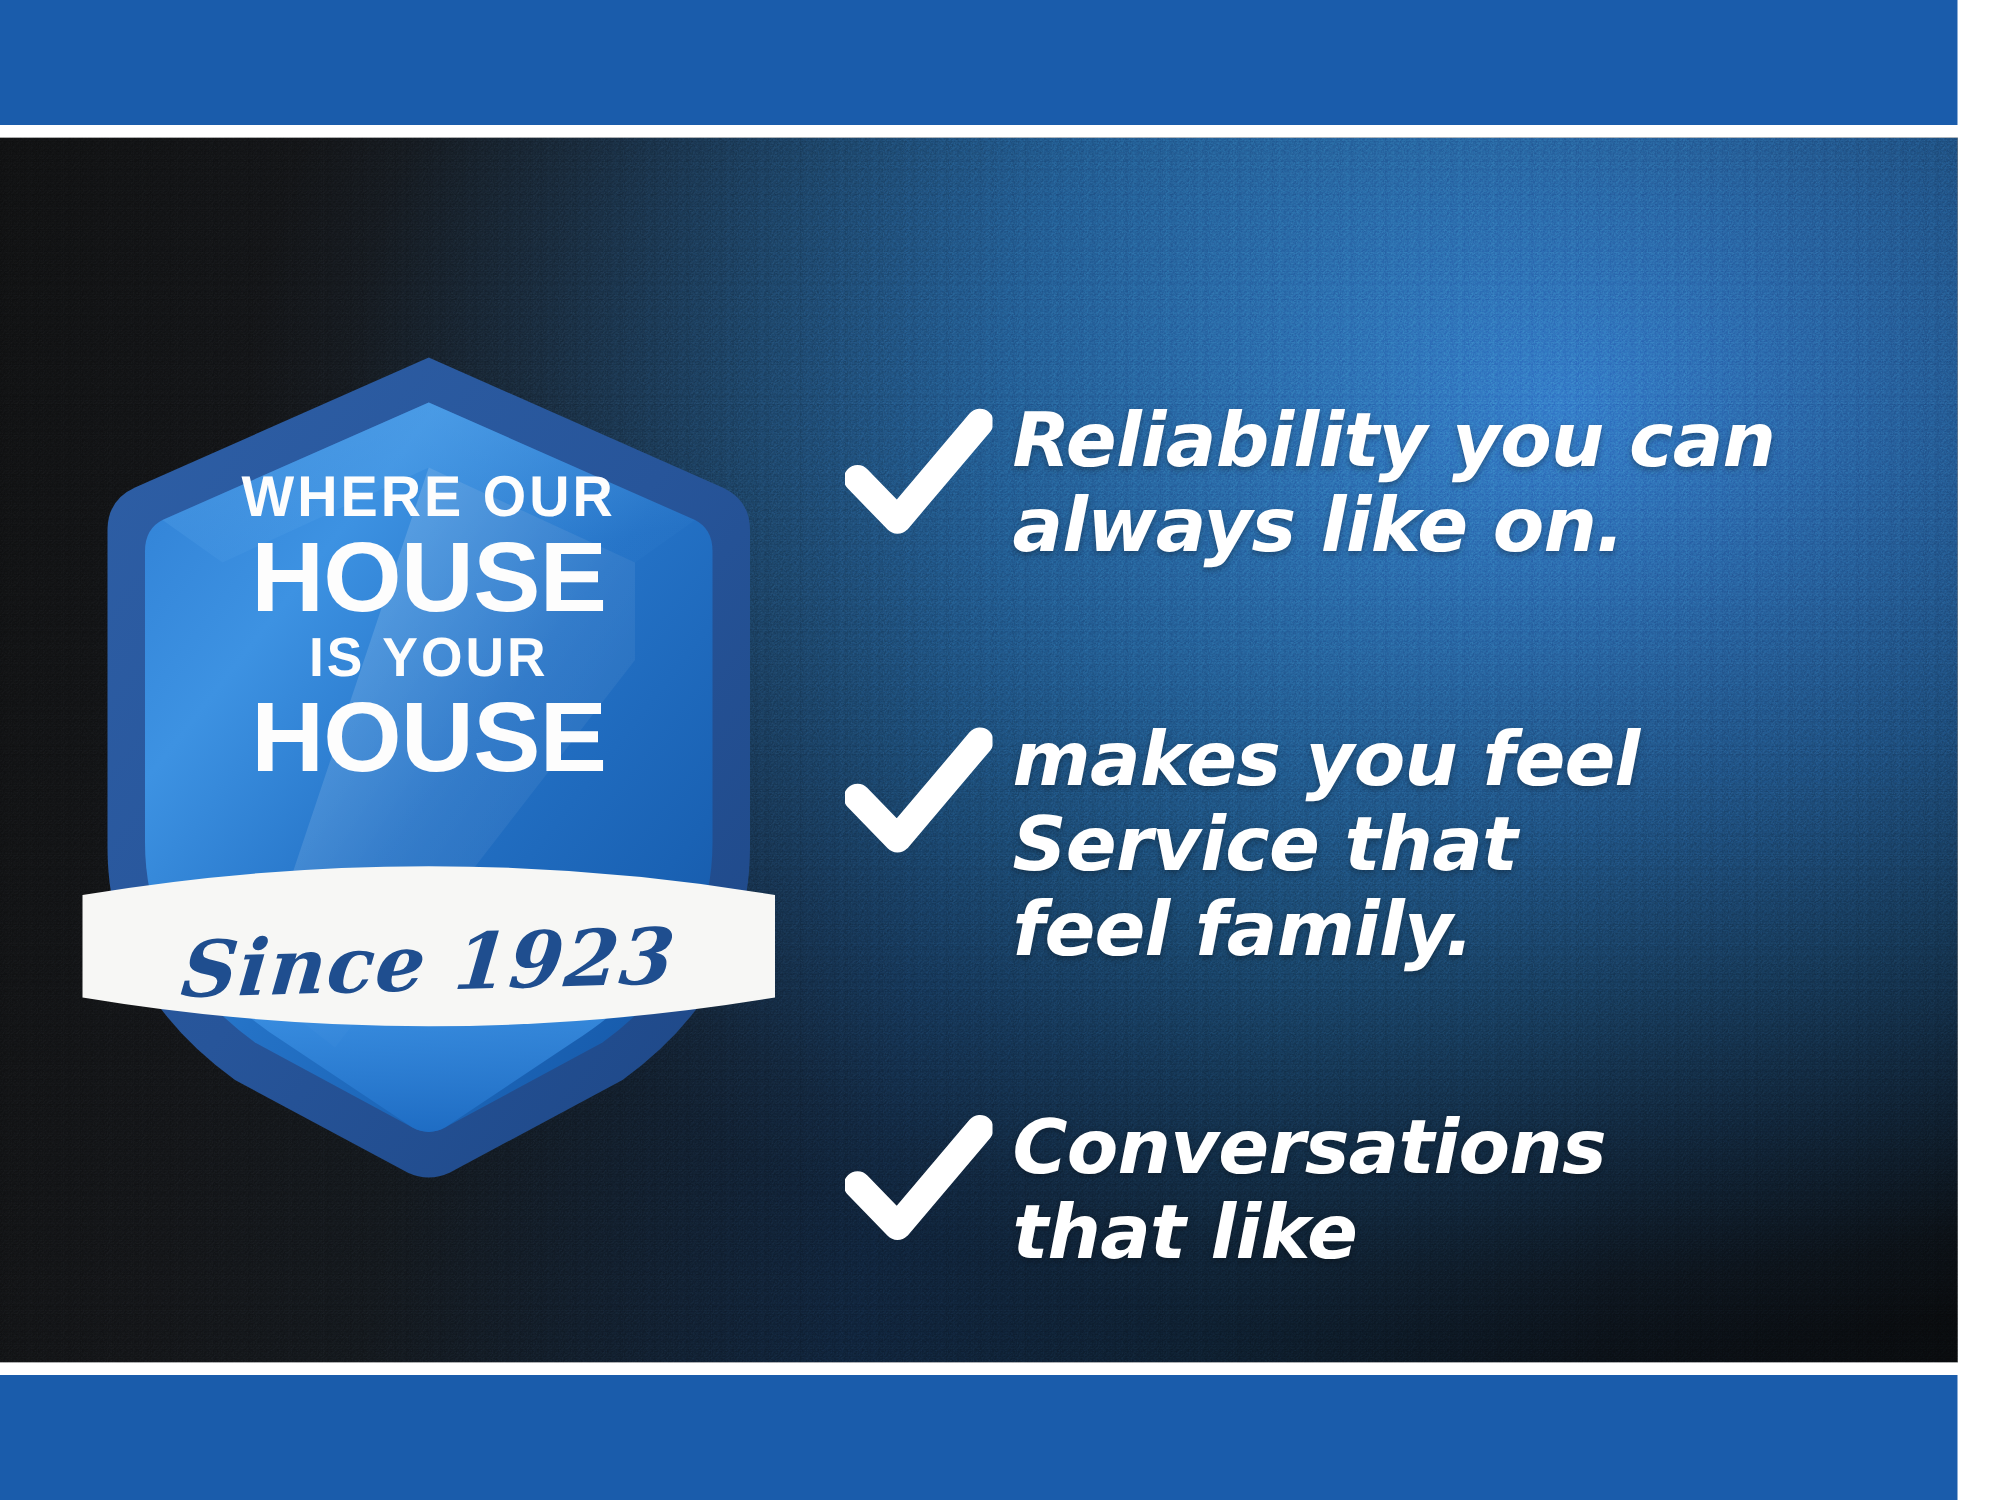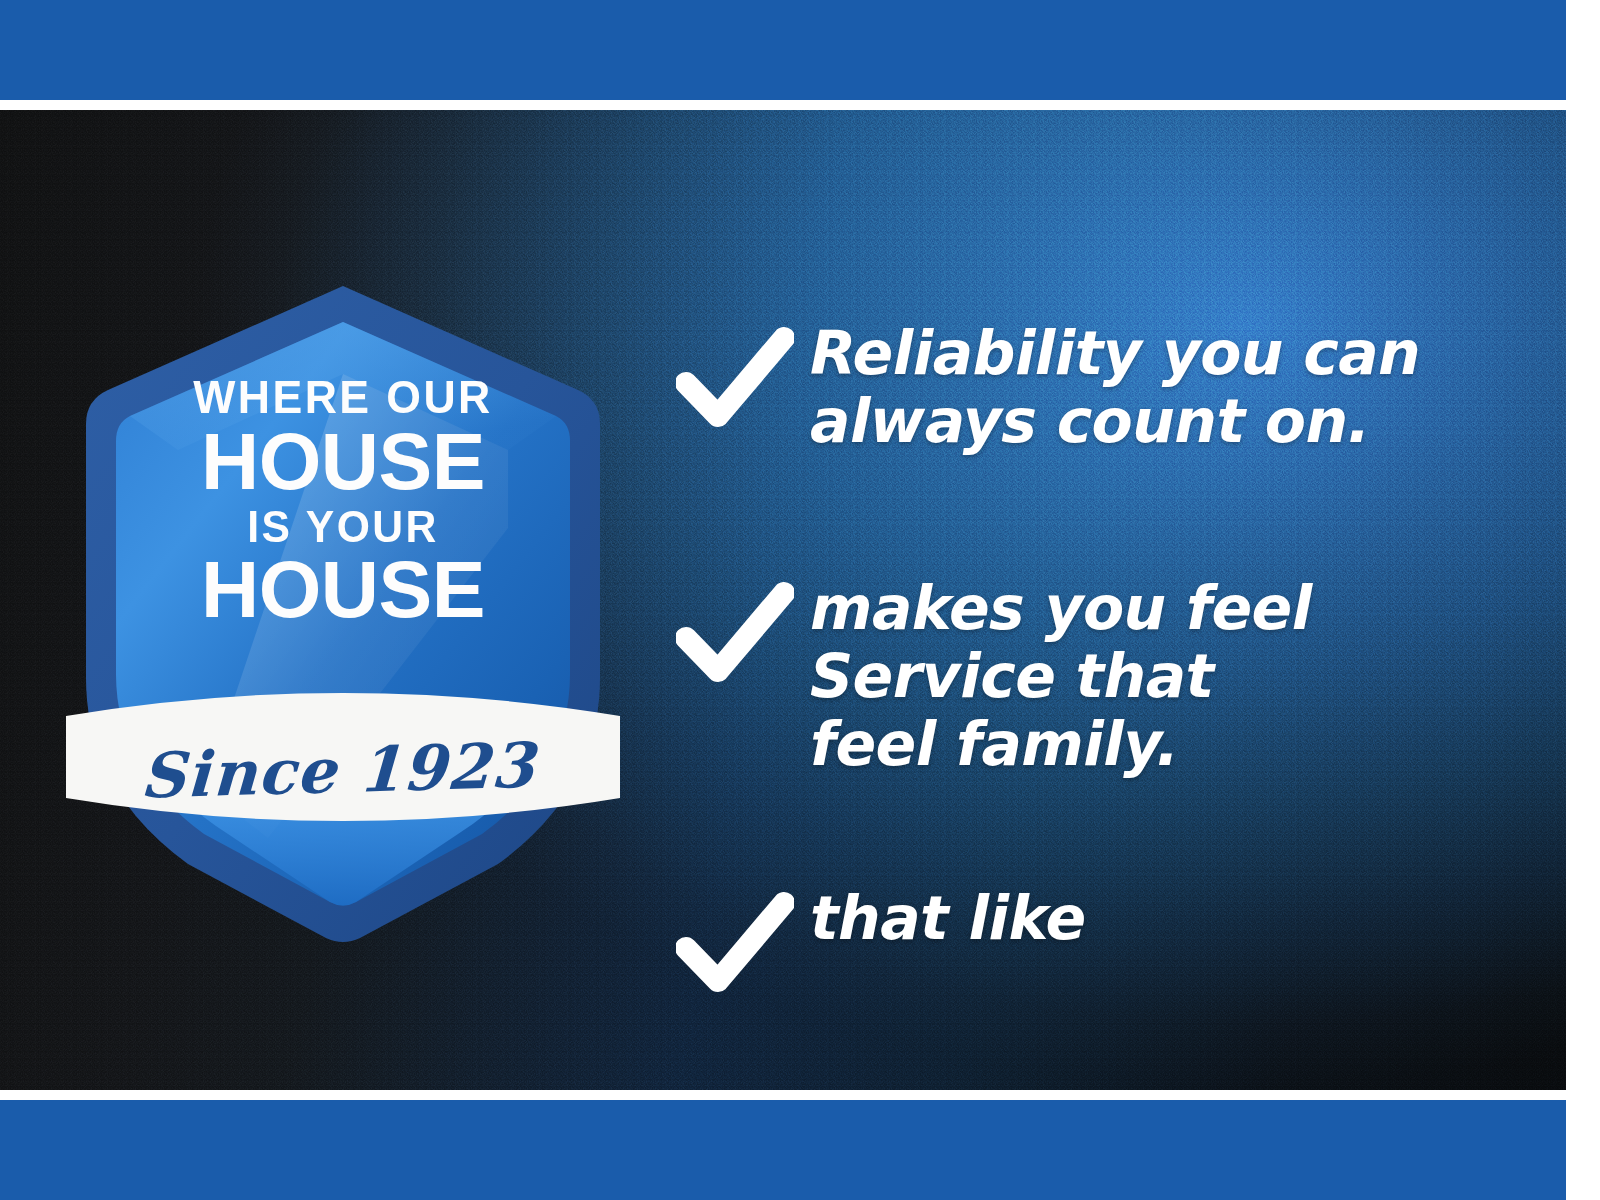--- a/index.html
+++ b/index.html
@@ -322,21 +322,21 @@
     <div id="bullets">
 
       <div class="bullet-row" id="bullet-0">
         <div class="check-cell">
           <svg class="check-icon" width="118" height="108" viewBox="0 0 118 108">
             <path d="M 10 57 L 42 90 L 108 12" fill="none" stroke="#ffffff" stroke-width="22" stroke-linecap="round" stroke-linejoin="round"></path>
           </svg>
         </div>
         <div class="bullet-text">
           <span>Reliability you can</span>
-          <span>always count on.</span>
+          <span>always like on.</span>
         </div>
       </div>
 
       <div class="bullet-row" id="bullet-1">
         <div class="check-cell">
           <svg class="check-icon" width="118" height="108" viewBox="0 0 118 108">
             <path d="M 10 57 L 42 90 L 108 12" fill="none" stroke="#ffffff" stroke-width="22" stroke-linecap="round" stroke-linejoin="round"></path>
           </svg>
         </div>
         <div class="bullet-text">
@@ -346,20 +346,21 @@
         </div>
       </div>
 
       <div class="bullet-row" id="bullet-2">
         <div class="check-cell">
           <svg class="check-icon" width="118" height="108" viewBox="0 0 118 108">
             <path d="M 10 57 L 42 90 L 108 12" fill="none" stroke="#ffffff" stroke-width="22" stroke-linecap="round" stroke-linejoin="round"></path>
           </svg>
         </div>
         <div class="bullet-text">
+          <span>Conversations</span>
           <span>that like</span>
         </div>
       </div>
 
     </div>
   </div>
 
   <div class="bar-gap" id="gap-bottom"></div>
   <div class="brand-bar" id="bar-bottom"></div>
 

